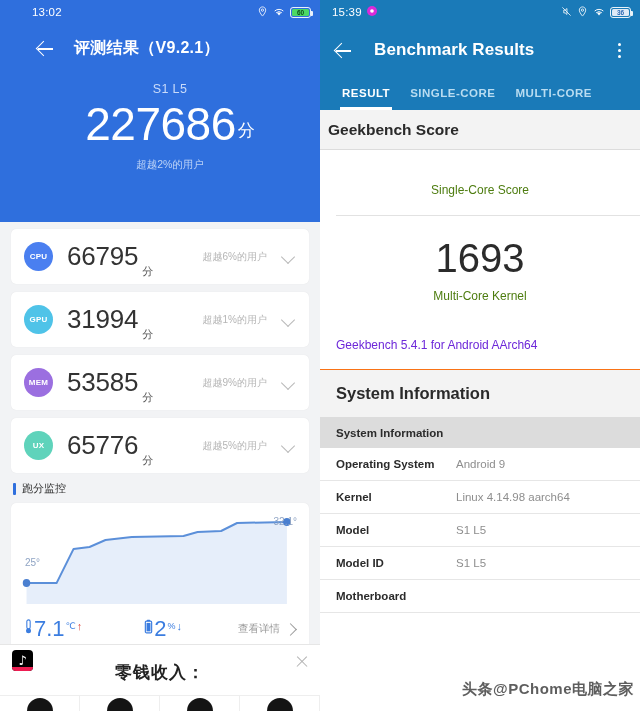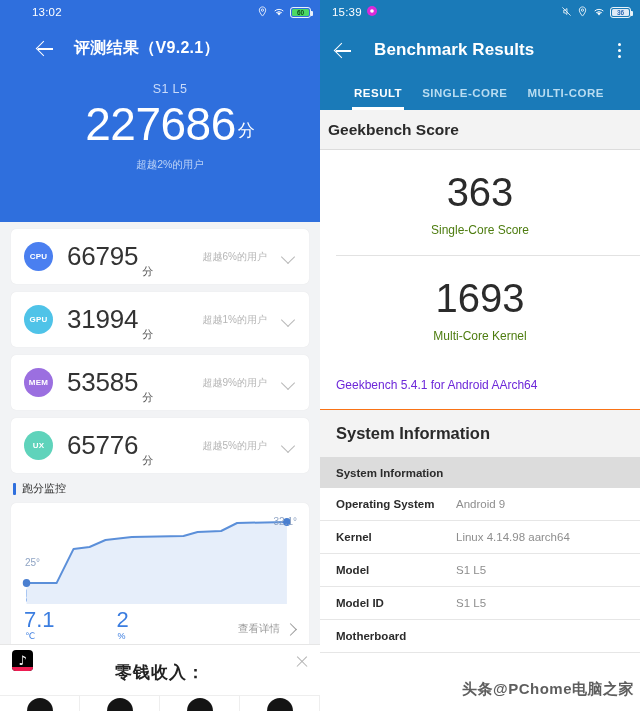--- a/index.html
+++ b/index.html
@@ -53,21 +53,21 @@
 
   .sec-head { display:flex; align-items:center; gap:6px; margin:4px 0 7px 2px; }
   .sec-bar { width:3px; height:12px; background:#2f6fdd; border-radius:1px; }
   .sec-title { font-size:11px; color:#333; }
   .mon-card { background:#fff; border-radius:5px; padding:8px 0 0; box-shadow:0 0 1px rgba(0,0,0,.10); }
   .chart-wrap { position:relative; height:97px; padding:0 8px; }
   .chart-wrap svg { display:block; width:100%; height:100%; }
   .lbl-lo { position:absolute; left:14px; top:46px; font-size:10px; color:#8fa4c4; }
   .lbl-hi { position:absolute; right:12px; top:5px; font-size:10px; color:#8fa4c4; }
   .mon-foot { display:flex; align-items:center; height:42px; padding:0 13px; }
-  .stat { display:flex; align-items:flex-start; color:#3b7de0;flex-direction:column; }
+  .stat { display:flex; align-items:flex-end; color:#3b7de0; }
   .stat-ico { font-size:14px; margin-right:1px; padding-bottom:3px; }
   .stat-val { font-size:22px; font-weight:400; line-height:1; }
   .stat-sup { font-size:9px; padding-bottom:9px; margin-left:1px; }
   .arr-up { color:#e0453a; font-size:11px; padding-bottom:8px; margin-left:1px; }
   .arr-dn { color:#3b7de0; font-size:11px; padding-bottom:8px; margin-left:1px; }
   .stat2 { margin-left:62px; }
   .detail-link { margin-left:auto; display:flex; align-items:center; gap:5px;
                  font-size:10.5px; color:#9a9a9a; }
   .chev-r { width:11px; height:11px; position:relative; }
   .chev-r:before { content:""; position:absolute; left:1px; top:1.5px; width:8px; height:8px;
@@ -96,21 +96,21 @@
 
   
   .right { width:320px; height:711px; background:#fff; position:relative; overflow:hidden; }
   .r-hero { background:#1a7ab8; }
   .r-hero .statusbar { color:#fff; }
   .r-nav { display:flex; align-items:center; height:52px; padding:0 12px; }
   .r-title { color:#fff; font-size:17px; font-weight:bold; margin-left:20px; letter-spacing:.1px; }
   .kebab { margin-left:auto; width:18px; height:20px; display:flex; flex-direction:column;
            align-items:center; justify-content:center; gap:3px; }
   .kebab i { width:3px; height:3px; border-radius:50%; background:#fff; display:block; }
-  .tabs { display:flex; height:34px; padding-left:24px; }
+  .tabs { display:flex; height:34px; padding-left:12px; }
   .tab { color:#b9dcf1; font-size:11.5px; font-weight:bold; letter-spacing:.5px; padding:0 10px;
          display:flex; align-items:center; position:relative; }
   .tab.active { color:#fff; }
   .tab.active:after { content:""; position:absolute; left:8px; right:8px; bottom:0; height:3px;
                       background:#fff; }
 
   .gb-head { background:#f3f3f3; border-bottom:1px solid #dcdcdc; height:40px; display:flex;
              align-items:center; padding-left:8px; }
   .gb-head-t { font-size:15.5px; font-weight:bold; color:#2a2a2a; }
   .gb-score-block { text-align:center; padding:22px 0 18px; }
@@ -324,21 +324,20 @@
         <div class="tab">SINGLE-CORE</div>
         <div class="tab">MULTI-CORE</div>
       </div>
     </div>
 
     <div class="gb-head">
       <div class="gb-head-t">Geekbench Score</div>
     </div>
 
     <div class="gb-score-block">
-      <div class="gb-num">363</div>
       <div class="gb-cap">Single-Core Score</div>
     </div>
     <div class="gb-div"></div>
     <div class="gb-score-block">
       <div class="gb-num">1693</div>
       <div class="gb-cap">Multi-Core Kernel</div>
     </div>
 
     <div class="gb-ver">Geekbench 5.4.1 for Android AArch64</div>
 

